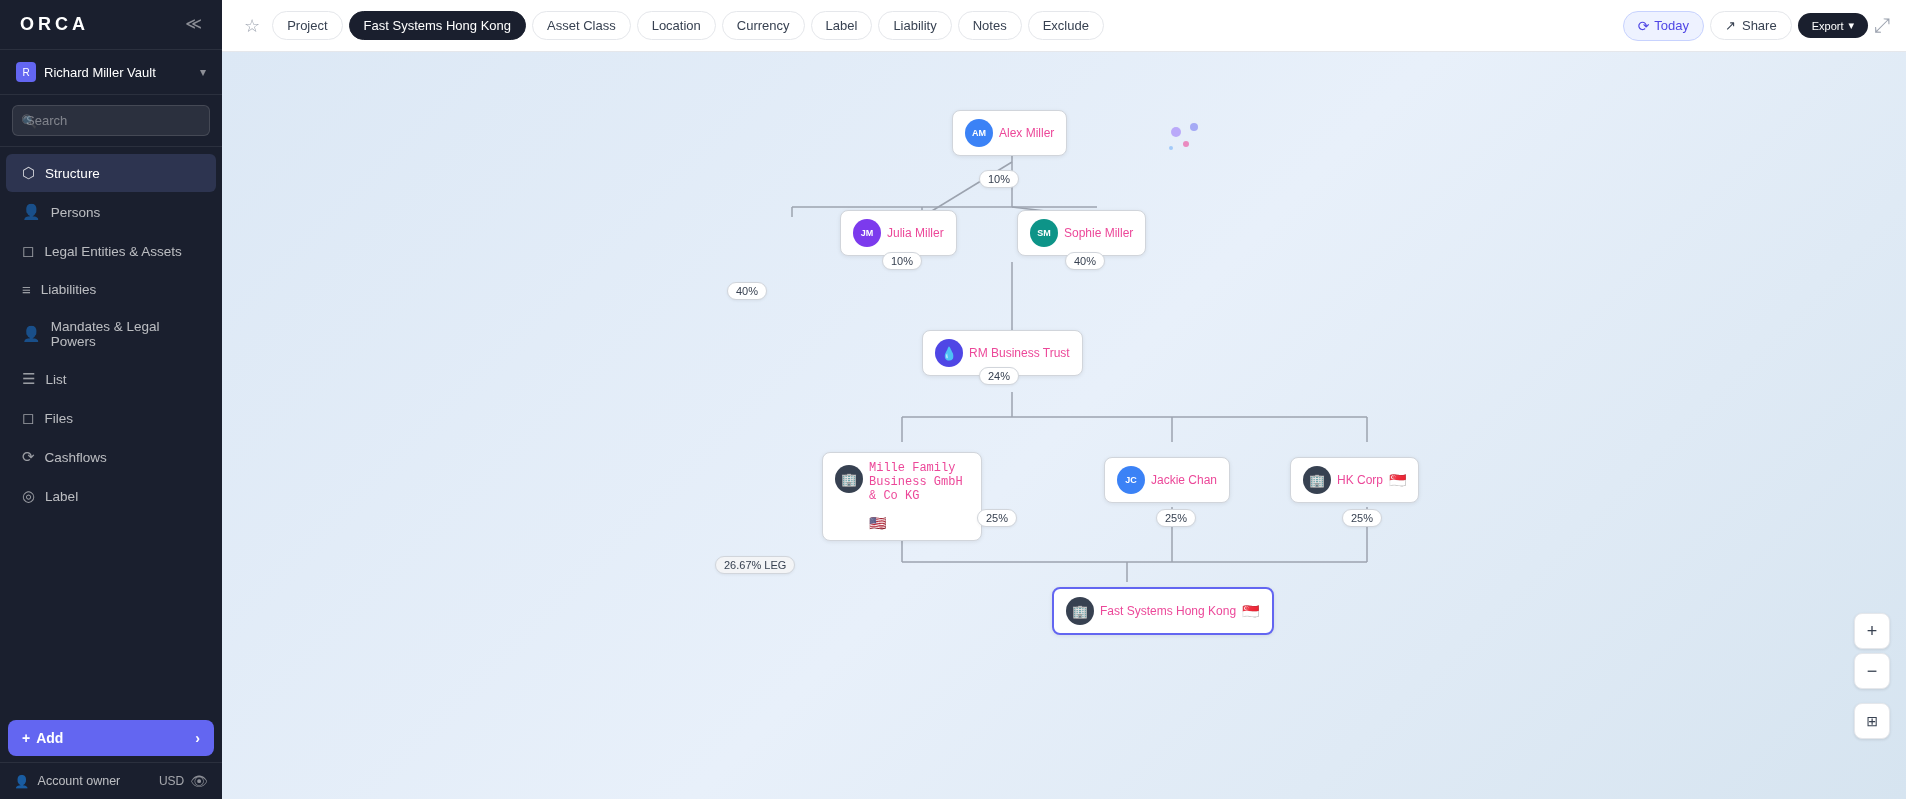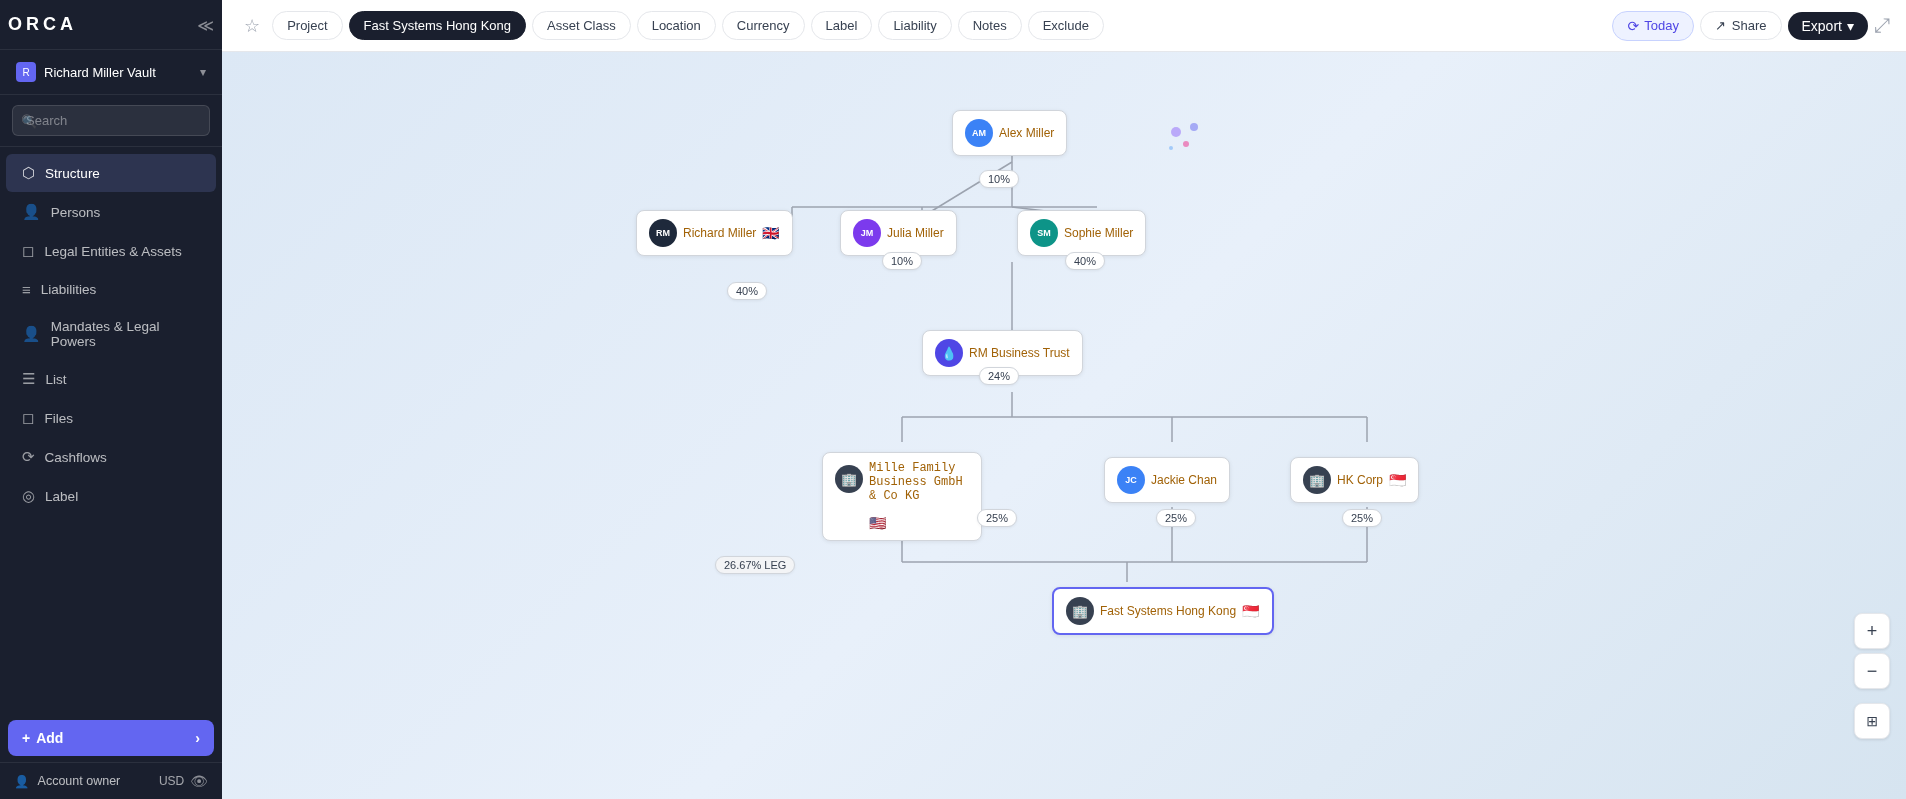--- a/index.html
+++ b/index.html
@@ -10,23 +10,23 @@
       width: 222px;
       min-width: 222px;
       background: #1a1f2e;
       display: flex;
       flex-direction: column;
       height: 100%;
       color: #fff;
     }
     .sidebar-header {
       display: flex;
-      align-items: flex-end;
+      align-items: flex-start;
       justify-content: space-between;
-      padding: 14px 8px;
+      padding: 14px 20px;
       border-bottom: 1px solid rgba(255,255,255,0.08);
     }
     .orca-logo {
       font-size: 18px;
       font-weight: 700;
       letter-spacing: 4px;
       color: #fff;
     }
     .collapse-btn {
       color: rgba(255,255,255,0.5);
@@ -140,21 +140,21 @@
     .toolbar-star { background: none; border: none; cursor: pointer; font-size: 18px; color: #9ca3af; padding: 0 6px; }
     .toolbar-spacer { flex: 1; }
     .share-btn {
       display: flex; align-items: center; gap: 6px;
       padding: 6px 14px; border: 1px solid #e5e7eb; border-radius: 20px;
       background: #fff; font-size: 13px; cursor: pointer; color: #374151;
     }
     .export-btn {
       display: flex; align-items: center; gap: 5px;
       padding: 6px 14px; background: #1a1f2e; color: #fff;
-      border: none; border-radius: 20px; font-size: 14px; cursor: pointer;
+      border: none; border-radius: 20px; font-size: 11px; cursor: pointer;
     }
     .today-btn {
       display: flex; align-items: center; gap: 5px;
       padding: 6px 14px; background: #eef2ff; color: #4f46e5;
       border: 1px solid #c7d2fe; border-radius: 20px; font-size: 13px; cursor: pointer;
     }
 
     
     .canvas {
       flex: 1;
@@ -214,21 +214,21 @@
       width: 28px; height: 28px; border-radius: 50%;
       background: #374151;
       color: #fff; font-size: 9px; font-weight: 700;
       display: flex; align-items: center; justify-content: center;
       flex-shrink: 0;
     }
     .node-avatar.blue { background: #3b82f6; }
     .node-avatar.purple { background: #7c3aed; }
     .node-avatar.dark { background: #1e293b; }
     .node-avatar.teal { background: #0d9488; }
-    .node-label { font-size: 12px; font-weight: 500; color: #a16207; }
+    .node-label { font-size: 12px; font-weight: 500; color: #ec4899; }
     .node-flag { font-size: 14px; }
 
     
     .pct-badge {
       position: absolute;
       background: #fff;
       border: 1.5px solid #d1d5db;
       border-radius: 12px;
       padding: 2px 8px;
       font-size: 11px;
@@ -435,25 +435,20 @@
         <circle cx="20" cy="22" r="3" fill="#ec4899" opacity="0.6"></circle>
         <circle cx="5" cy="26" r="2" fill="#60a5fa" opacity="0.5"></circle>
       </svg>
     </div>
 
     <div class="node" style="left:730px; top:58px;">
       <div class="node-avatar blue">AM</div>
       <span class="node-label">Alex Miller</span>
     </div>
 
-    <div class="node" style="left:414px; top:158px;">
-      <div class="node-avatar dark">RM</div>
-      <span class="node-label">Richard Miller</span>
-      <span class="node-flag">🇬🇧</span>
-    </div>
 
     <div class="node" style="left:618px; top:158px;align-items:center;">
       <div class="node-avatar purple">JM</div>
       <span class="node-label">Julia Miller</span>
     </div>
 
     <div class="node" style="left:795px; top:158px;">
       <div class="node-avatar teal">SM</div>
       <span class="node-label">Sophie Miller</span>
     </div>

